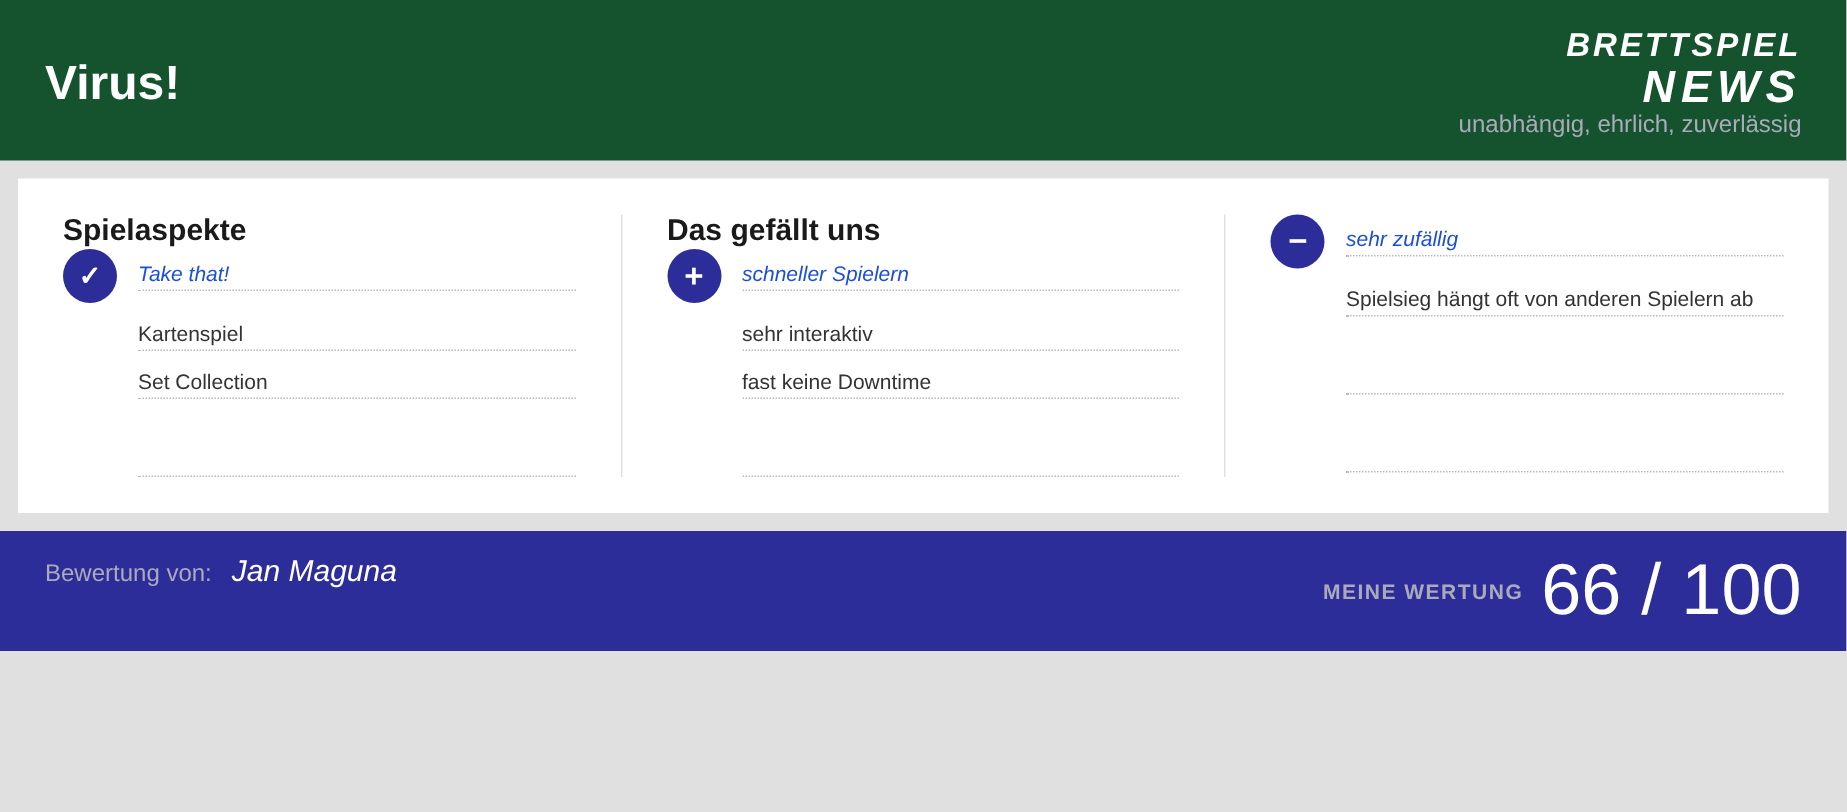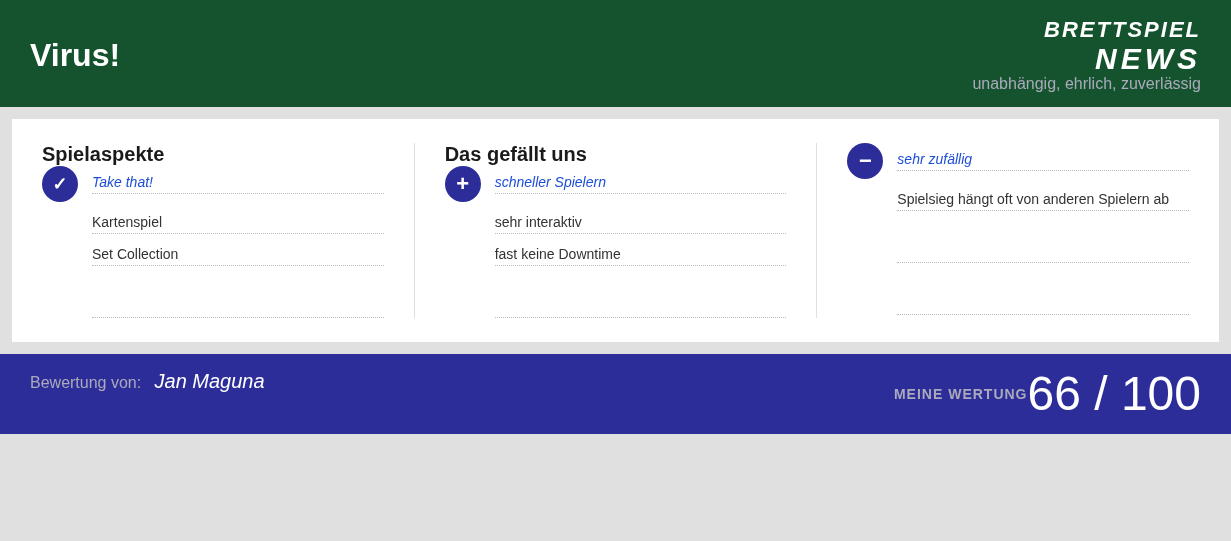--- a/index.html
+++ b/index.html
@@ -187,20 +187,21 @@
       color: #aab;
     }
     .footer-left em {
       font-style: italic;
       color: white;
       font-size: 20px;
     }
     .footer-right {
       display: flex;
       align-items: center;
+      gap: 12px;
     }
     .footer-rating-label {
       font-size: 14px;
       font-weight: bold;
       color: #aab;
       letter-spacing: 1px;
     }
     .footer-rating-value {
       font-size: 48px;
       font-weight: normal;

